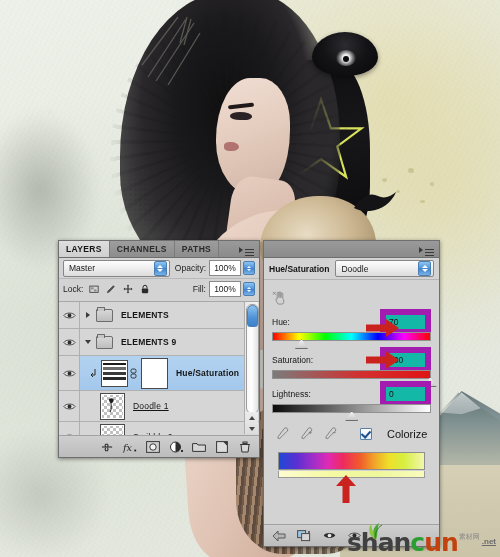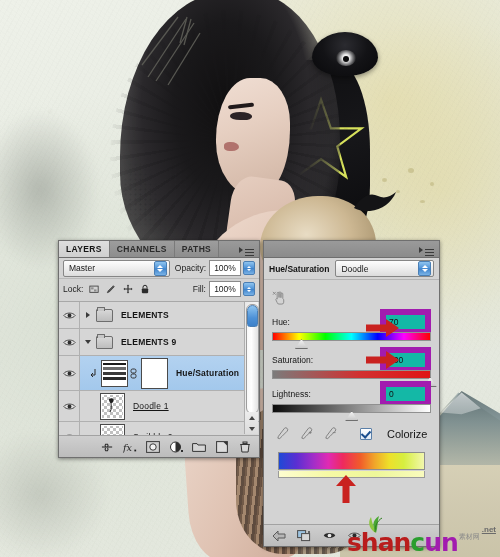--- a/index.html
+++ b/index.html
@@ -374,24 +374,24 @@
   .adj-footer{
     position:absolute;left:0;right:0;bottom:0;height:21px;
     background:linear-gradient(180deg,#cfcfcf 0%,#bcbcbc 100%);
     border-top:1px solid #a2a2a2;
     display:flex;align-items:center;gap:11px;padding-left:8px;
   }
 
   
   #watermark{position:absolute;right:4px;bottom:3px;display:flex;align-items:flex-end;}
   .wm-text{font-size:25px;font-weight:bold;letter-spacing:-1px;line-height:.9;font-family:"DejaVu Sans",sans-serif;}
-  .wm-shan{color:#b91c1c;text-align:center;}
+  .wm-shan{color:#404040;text-align:center;}
   .wm-c{color:#2a9e2f;}
-  .wm-un{color:#a21caf;}
-  .wm-net{font-size:8px;color:#6b6b6b;margin-left:2px;margin-bottom:20px;font-weight:bold;text-decoration:underline;}
+  .wm-un{color:#c2410c;}
+  .wm-net{font-size:8px;color:#6b6b6b;margin-left:2px;margin-bottom:8px;font-weight:bold;text-decoration:underline;}
   .wm-cn{font-size:7px;color:#8a8a8a;margin-left:1px;margin-bottom:12px;}
   .wm-leaf{position:absolute;left:16px;top:-13px;}
 </style>
 </head>
 <body>
 
 <div id="stage">
 
   <div class="art">
     <div class="bg-paper"></div>

